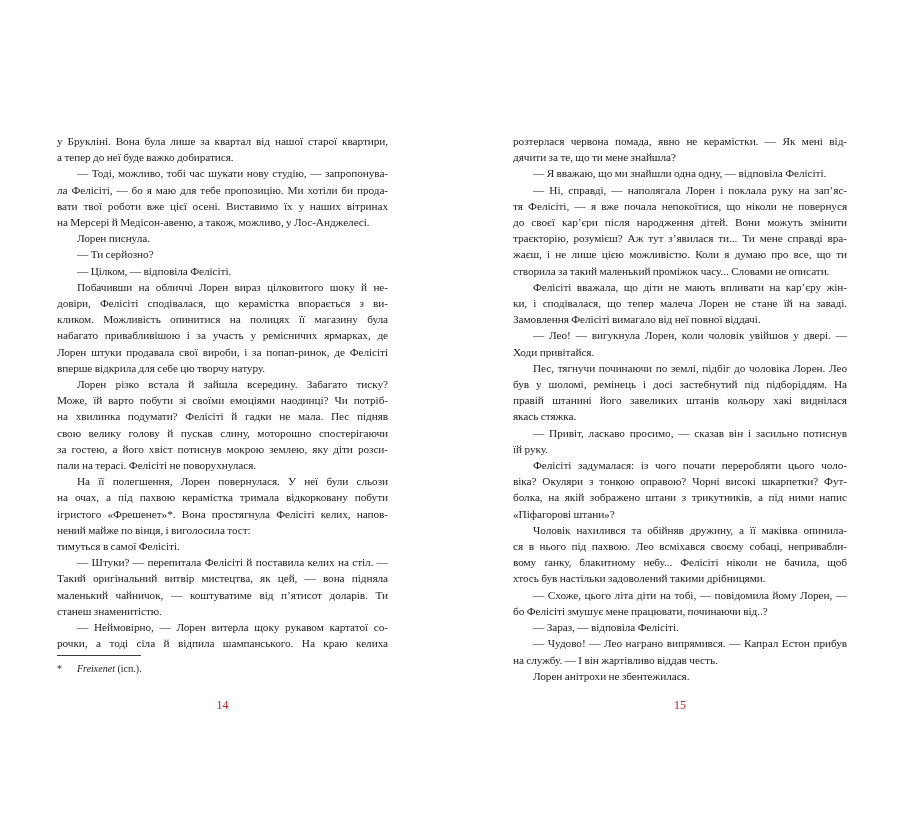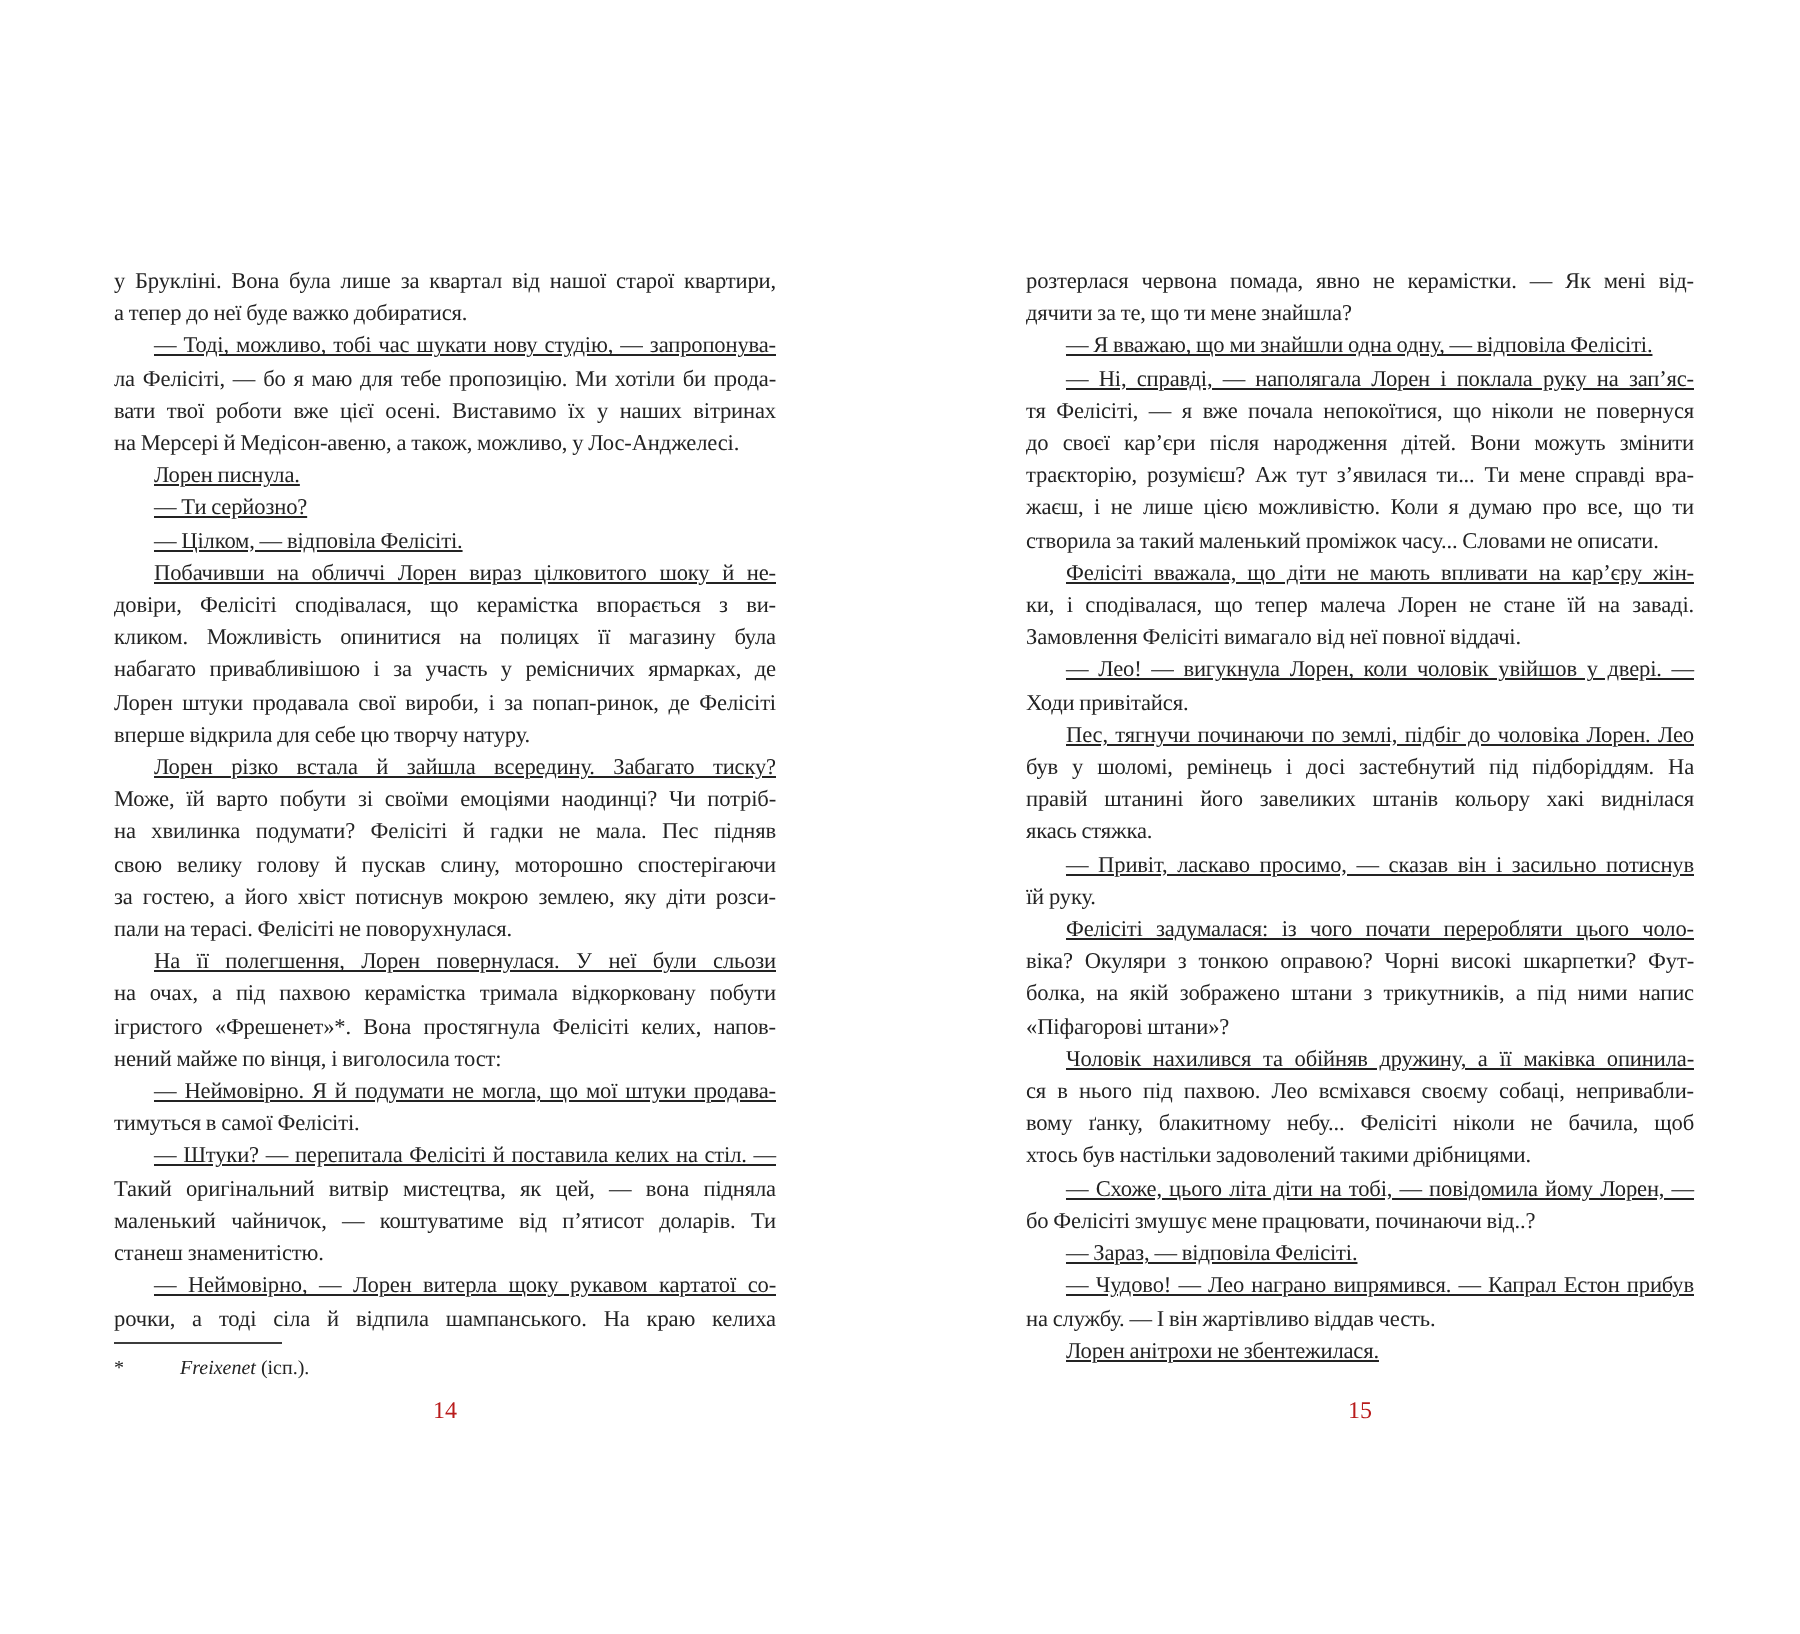--- a/index.html
+++ b/index.html
@@ -20,36 +20,36 @@
     letter-spacing: -0.08px;
     word-spacing: -0.3px;
   }
   .col-left  { left: 57px;  width: 331px; }
   .col-right { left: 513px; width: 334px; }
   .line {
     text-align: justify;
     text-align-last: justify;
   }
   .line.last { text-align-last: left; }
-  .line.indent { text-indent: 20px; text-decoration: underline; }
+  .line.indent { text-indent: 20px; }
   .footnote { margin-top: 3px; }
   .footnote-rule {
     width: 84px;
     height: 1px;
     background: #3c3c3c;
     margin: 0 0 6px 0;
   }
   .footnote-text {
     font-size: 10px;
     line-height: 13px;
     letter-spacing: 0;
     word-spacing: 0;
   }
   .fn-marker { display: inline-block; width: 20px; }
-  .fn-term { font-style: italic; margin-left: 13px; }
+  .fn-term { font-style: italic; }
   .page-num {
     position: absolute;
     top: 697px;
     font-size: 12px;
     line-height: 16px;
     text-align: center;
     color: #b91c1c;
   }
   .page-num.left  { left: 57px;  width: 331px; }
   .page-num.right { left: 513px; width: 334px; }
@@ -79,21 +79,20 @@
         <div class="line indent">Лорен різко встала й зайшла всередину. Забагато тиску?</div>
         <div class="line">Може, їй варто побути зі своїми емоціями наодинці? Чи потріб-</div>
         <div class="line">на хвилинка подумати? Фелісіті й гадки не мала. Пес підняв</div>
         <div class="line">свою велику голову й пускав слину, моторошно спостерігаючи</div>
         <div class="line">за гостею, а його хвіст потиснув мокрою землею, яку діти розси-</div>
         <div class="line last">пали на терасі. Фелісіті не поворухнулася.</div>
         <div class="line indent">На її полегшення, Лорен повернулася. У неї були сльози</div>
         <div class="line">на очах, а під пахвою керамістка тримала відкорковану побути</div>
         <div class="line">ігристого «Фрешенет»*. Вона простягнула Фелісіті келих, напов-</div>
         <div class="line last">нений майже по вінця, і виголосила тост:</div>
-        <div class="line indent">— Неймовірно. Я й подумати не могла, що мої штуки продава-</div>
         <div class="line last">тимуться в самої Фелісіті.</div>
         <div class="line indent">— Штуки? — перепитала Фелісіті й поставила келих на стіл. —</div>
         <div class="line">Такий оригінальний витвір мистецтва, як цей, — вона підняла</div>
         <div class="line">маленький чайничок, — коштуватиме від п’ятисот доларів. Ти</div>
         <div class="line last">станеш знаменитістю.</div>
         <div class="line indent">— Неймовірно, — Лорен витерла щоку рукавом картатої со-</div>
         <div class="line">рочки, а тоді сіла й відпила шампанського. На краю келиха</div>
       </div>
     <div class="footnote">
       <div class="footnote-rule"></div>

